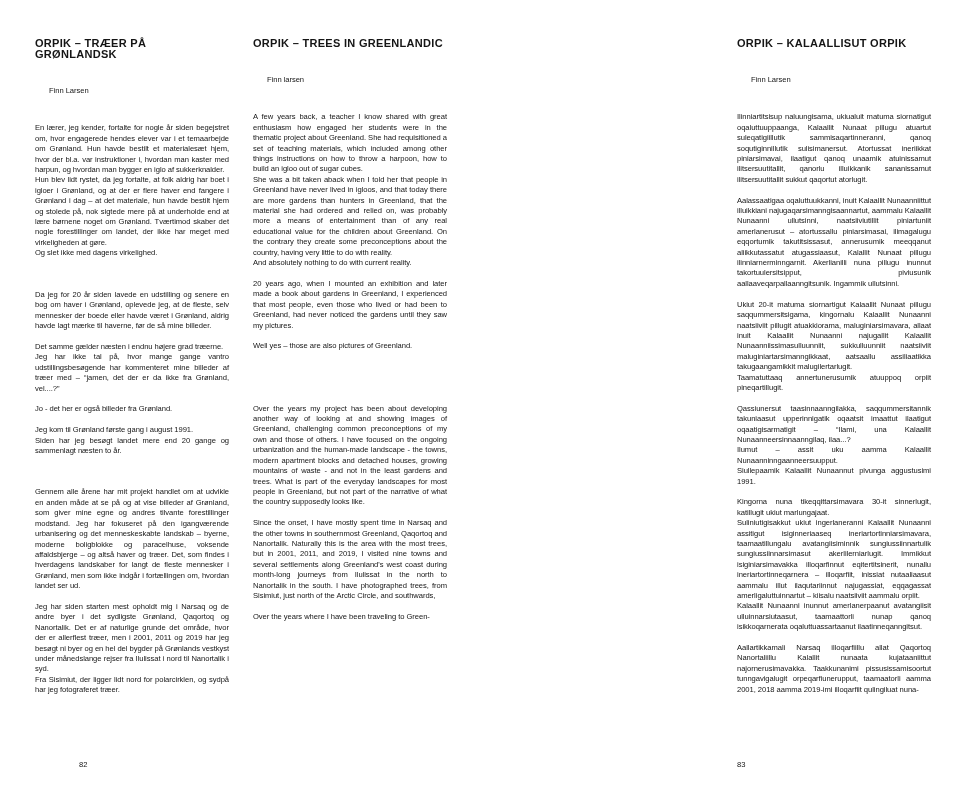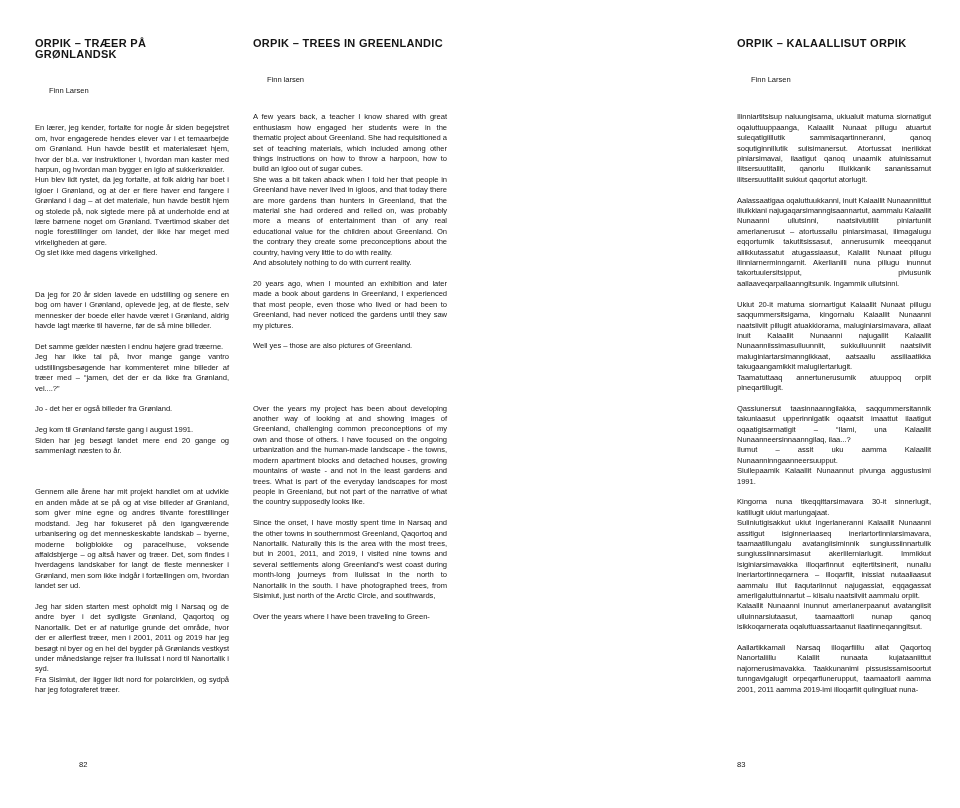--- a/index.html
+++ b/index.html
@@ -103,20 +103,20 @@
         <p class="para">Ilinniartitsisup naluungisama, ukiualuit matuma siornatigut oqaluttuuppaanga, Kalaallit Nunaat pillugu atuartut suleqatigiillutik sammisaqartinneranni, qanoq soqutiginnillutik sulisimanersut. Atortussat ineriikkat piniarsimavai, ilaatigut qanoq unaamik atuinissamut ilitsersuutitallit, qanorlu illuikkanik sananissamut ilitsersuutitallit sukkut qaqortut atorlugit.</p>
         <p class="para">Aalassaatigaa oqaluttuukkanni, inuit Kalaallit Nunaanniittut illuikkiani najugaqarsimanngisaannartut, aammalu Kalaallit Nunaanni ullutsinni, naatsiiviutillit piniartuniit amerlanerusut – atortussallu piniarsimasai, ilimagalugu eqqortumik takutitsissasut, annerusumik meeqqanut aliikkutassatut atugassiaasut, Kalallit Nunaat pillugu ilinniarnerminngarnit. Akerlianilli nuna pillugu inunnut takortuulersitsipput, piviusunik aallaaveqarpallaanngitsunik. Ingammik ullutsinni.</p>
         <p class="para">Ukiut 20-it matuma siornartigut Kalaallit Nunaat pillugu saqqummersitsigama, kingornalu Kalaallit Nunaanni naatsiiviit pillugit atuakkiorama, maluginiarsimavara, allaat inuit Kalaallit Nunaanni najugallit Kalaallit Nunaanniissimasulluunniit, sukkulluunniit naatsiiviit maluginiartarsimanngikkaat, aatsaallu assiliaatikka takugaangamikkit malugilertarlugit.
 Taamatuttaaq annertunerusumik atuuppoq orpiit pineqartillugit.</p>
         <p class="para">Qassiunersut taasinnaanngilakka, saqqummersitannik takuniaasut upperinnigatik oqaatsit imaattut ilaatigut oqaatigisarmatigit – “Ilami, una Kalaallit Nunaanneersinnaanngilaq, ilaa...?
 Ilumut – assit uku aamma Kalaallit Nunaanninngaanneersuupput.
 Siullepaamik Kalaallit Nunaannut pivunga aggustusimi 1991.</p>
         <p class="para">Kingorna nuna tikeqqittarsimavara 30-it sinnerlugit, katillugit ukiut marlungajaat.
 Suliniutigisakkut ukiut ingerlaneranni Kalaallit Nunaanni assitigut isiginneriaaseq ineriartortinniarsimavara, taamaatillungalu avatangiisiminnik sungiussiinnartulik sungiussiinnarsimasut akerlilerniarlugit. Immikkut isiginiarsimavakka illoqarfinnut eqitertitsinerit, nunallu ineriartortinneqarnera – illoqarfiit, inissiat nutaaliaasut aammalu illut ilaqutariinnut najugassiat, eqqagassat amerligaluttuinnartut – kiisalu naatsiiviit aammalu orpiit.
 Kalaallit Nunaanni inunnut amerlanerpaanut avatangiisit ulluinnarsiutaasut, taamaattorli nunap qanoq isikkoqarnerata oqaluttuassartaanut ilaatinneqanngitsut.</p>
-        <p class="para">Aallartikkamali Narsaq illoqarfiillu allat Qaqortoq Nanortaliillu Kalallit nunaata kujataaniittut najornerusimavakka. Taakkunanimi pissusissamisoortut tunngavigalugit orpeqarfiunerupput, taamaatorli aamma 2001, 2011 aamma 2019-imi illoqarfiit qulingiluat nuna-</p>
+        <p class="para">Aallartikkamali Narsaq illoqarfiillu allat Qaqortoq Nanortaliillu Kalallit nunaata kujataaniittut najornerusimavakka. Taakkunanimi pissusissamisoortut tunngavigalugit orpeqarfiunerupput, taamaatorli aamma 2001, 2018 aamma 2019-imi illoqarfiit qulingiluat nuna-</p>
       </div>
   </div>
 
   <div class="pagenum pagenum-left">82</div>
   <div class="pagenum pagenum-right">83</div>
 
 </div>
 
 </body></html>

